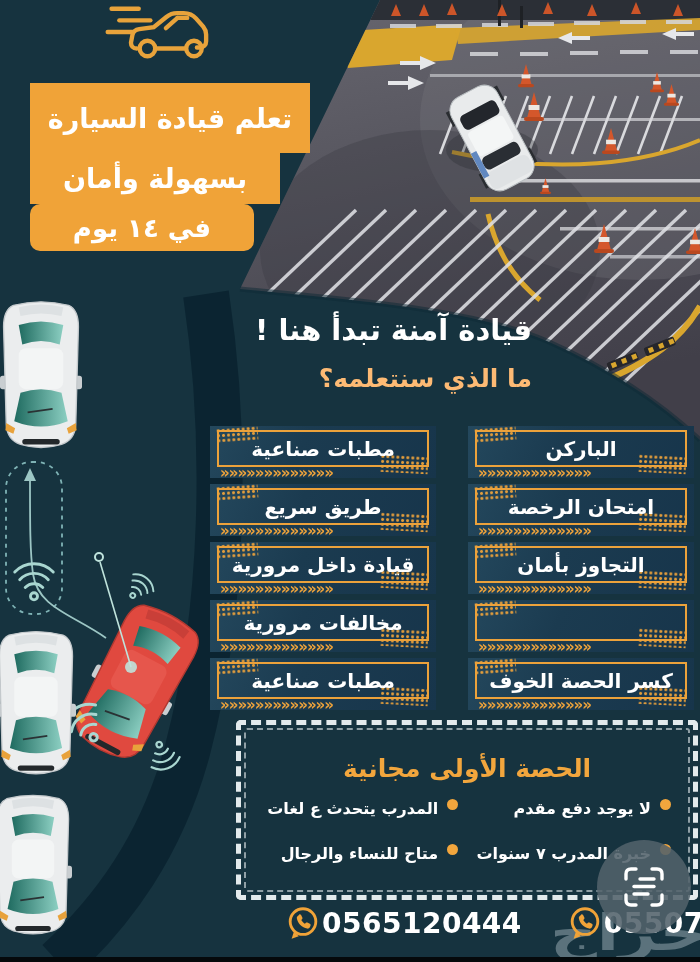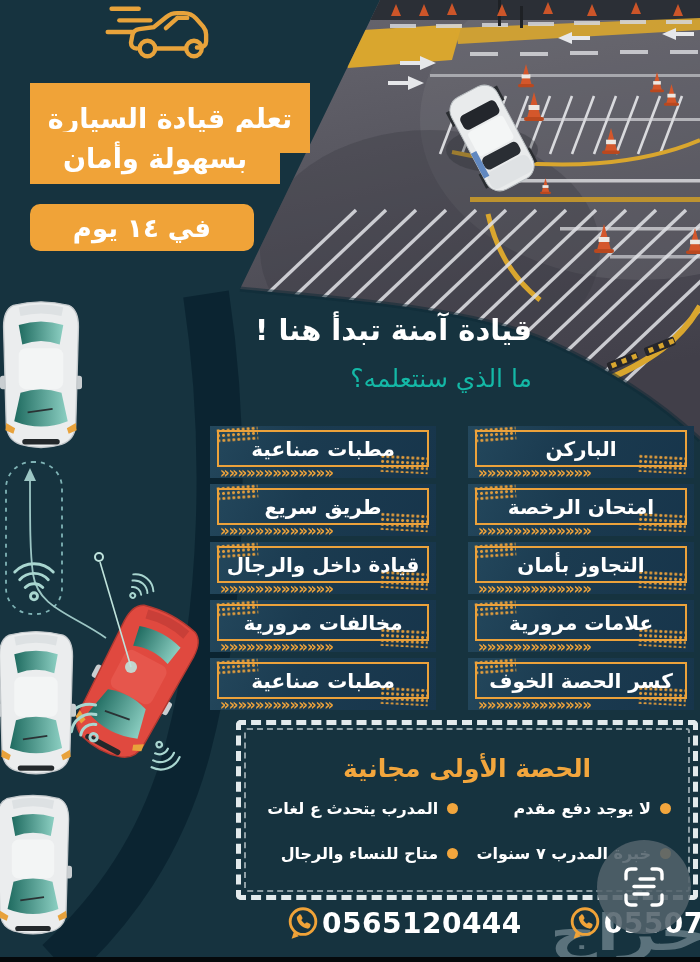--- a/index.html
+++ b/index.html
@@ -6,27 +6,27 @@
   body{font-family:"DejaVu Sans","Liberation Sans",sans-serif;}
   .stage{position:relative;width:700px;height:962px;overflow:hidden;background:#16333F;}
   .stage svg{display:block;}
   .abs{position:absolute;}
 
   
   .hero-car{left:103px;top:0px;width:118px;height:64px;}
   .banner{left:30px;background:#F0A338;color:#fff;font-weight:800;
           display:flex;align-items:center;justify-content:center;direction:rtl;}
   .banner.b1{top:83px;width:280px;height:70px;font-size:27px;}
-  .banner.b2{top:132px;width:250px;height:52px;font-size:27px;}
+  .banner.b2{top:152px;width:250px;height:52px;font-size:27px;}
   .banner.b3{top:204px;width:224px;height:47px;font-size:26px;border-radius:10px;}
 
   
   .intro{right:168px;top:312px;direction:rtl;text-align:right;}
   .headline{color:#fff;font-size:29px;font-weight:800;line-height:1.25;}
-  .question{color:#14b8a6;font-size:25px;font-weight:400;margin-top:16px;}
+  .question{color:#fdba74;font-size:25px;font-weight:700;margin-top:16px;}
 
   
   .topics{left:210px;top:426px;width:484px;display:grid;
           grid-template-columns:1fr 1fr;column-gap:32px;row-gap:6px;direction:rtl;}
   .topic{position:relative;height:52px;overflow:hidden;
          background:linear-gradient(115deg,#24485d 0%,#1b3b50 40%,#17354b 100%);
          display:flex;align-items:center;justify-content:center;}
   .topic::before{content:"";position:absolute;left:7px;right:7px;top:4px;bottom:11px;
          border:2px solid #ECA23B;}
   .topic::after{content:"»»»»»»»»»»»»»";position:absolute;left:10px;bottom:-3px;
@@ -41,21 +41,21 @@
 
   
   .offer{left:236px;top:720px;width:452px;height:170px;border:5px dashed #E3EAEC;
          border-radius:5px;}
   .offer::before{content:"";position:absolute;inset:3px;border:2px dashed rgba(227,234,236,.6);
          border-radius:3px;}
   .offer-title{margin-top:29px;text-align:center;color:#F2A63D;font-size:25px;font-weight:800;
          direction:rtl;}
   .bullets{display:grid;grid-template-columns:1.05fr 1fr;direction:rtl;margin:16px 22px 0;
          row-gap:26px;column-gap:8px;}
-  .bullet{display:flex;align-items:center;gap:9px;color:#fff;font-size:16px;font-weight:700;
+  .bullet{display:flex;align-items:flex-start;gap:9px;color:#fff;font-size:16px;font-weight:700;
          direction:rtl;white-space:nowrap;}
   .bdot{width:11px;height:11px;border-radius:50%;background:#F2A63D;flex:none;}
 
   
   .contact{left:284px;top:904px;display:flex;gap:44px;align-items:center;}
   .phone{display:flex;align-items:center;gap:0;text-decoration:none;}
   .phone .num{color:#fff;font-size:28px;font-weight:800;letter-spacing:.5px;direction:ltr;}
 
   
   .watermark{right:-6px;top:904px;color:#94A7AE;opacity:.55;font-size:50px;font-weight:800;
@@ -297,26 +297,25 @@
         <span class="label">طريق سريع</span>
       </div>
     <div class="topic">
         <span class="dots d1"></span>
         <span class="dots d2"></span>
         <span class="label">التجاوز بأمان</span>
       </div>
     <div class="topic">
         <span class="dots d1"></span>
         <span class="dots d2"></span>
-        <span class="label">قيادة داخل والرجال</span>
-      </div>
-    <div class="topic">
-        <span class="dots d1"></span>
-        <span class="dots d2"></span>
-        <span class="label">علامات مرورية</span>
+        <span class="label">قيادة داخل مرورية</span>
+      </div>
+    <div class="topic">
+        <span class="dots d1"></span>
+        <span class="dots d2"></span>
       </div>
     <div class="topic">
         <span class="dots d1"></span>
         <span class="dots d2"></span>
         <span class="label">مخالفات مرورية</span>
       </div>
     <div class="topic">
         <span class="dots d1"></span>
         <span class="dots d2"></span>
         <span class="label">كسر الحصة الخوف</span>

